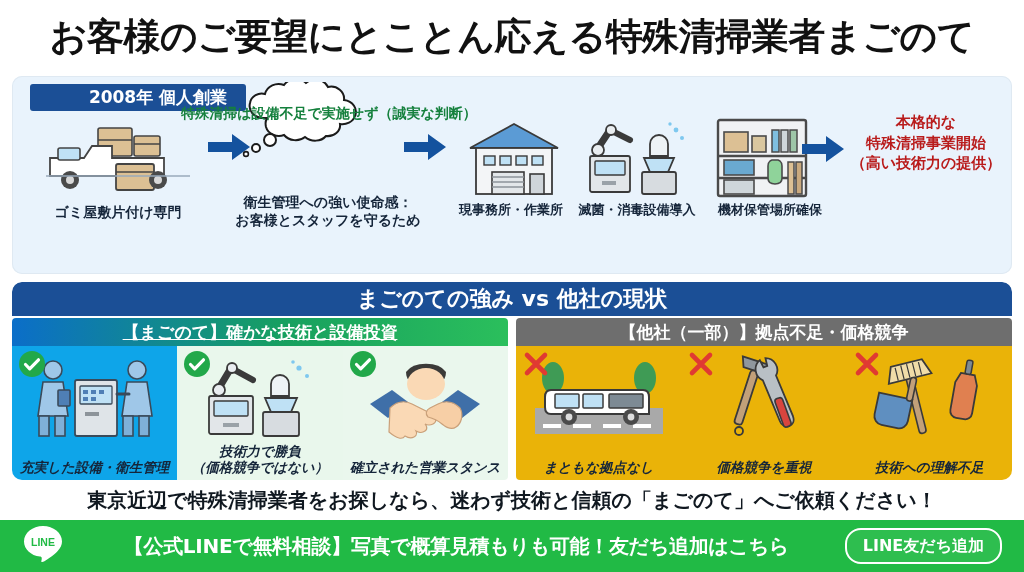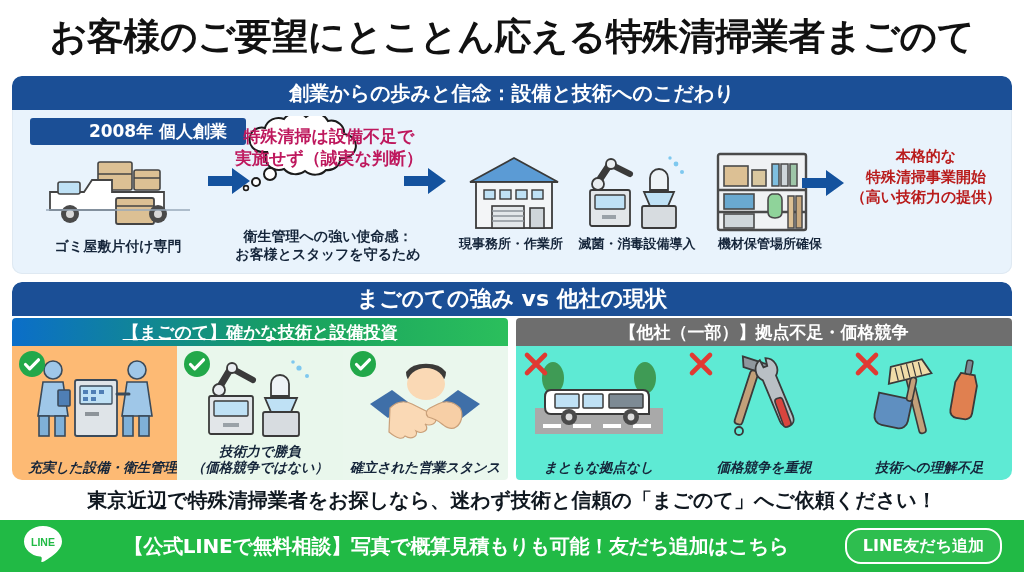--- a/index.html
+++ b/index.html
@@ -47,22 +47,22 @@
 
   .art{position:absolute;}
 
   
   .arrow{position:absolute;}
 
   
   #cloud-wrap{position:absolute;left:222px;top:6px;width:190px;height:80px;}
   #cloud-text{
     position:absolute;left:0;top:0;width:190px;height:62px;
-    display:flex;flex-direction:column;align-items:center;justify-content:center;
-    font-size:17px;font-weight:700;color:#be185d;line-height:1.3;
+    display:flex;align-items:center;justify-content:center;
+    font-size:14px;font-weight:700;color:#15803d;line-height:1.3;
     text-align:center;white-space:nowrap;z-index:2;
   }
   #cap-mission{left:216px;top:118px;width:200px;font-size:14px;}
 
   .icon-cap{position:absolute;text-align:center;font-weight:700;color:#15253a;
     font-size:13px;white-space:nowrap;line-height:1.2;}
 
   #cap-office{left:440px;top:126px;width:118px;}
   #cap-steril{left:560px;top:126px;width:130px;}
   #cap-store{left:698px;top:126px;width:120px;}
@@ -81,25 +81,25 @@
     display:flex;gap:8px;}
   .cmp-col{position:relative;width:496px;border-radius:4px;overflow:hidden;}
   .col-head{
     height:28px;display:flex;align-items:center;justify-content:center;
     color:#fff;font-weight:700;font-size:17px;white-space:nowrap;
   }
   #col-good .col-head{background:linear-gradient(90deg,#0b6ec9 0%,#17a05f 55%,#2bbf5c 100%);text-decoration:underline;}
   #col-bad .col-head{background:#6e6e6e;}
 
   #col-good .col-body{display:flex;height:134px;}
-  #col-bad  .col-body{display:flex;height:134px;background:#5eead4;}
+  #col-bad  .col-body{display:flex;height:134px;background:#eab308;}
 
   .cell{position:relative;flex:1;display:flex;flex-direction:column;
     align-items:center;justify-content:flex-end;padding-bottom:5px;}
-  #col-good .cell:nth-child(1){background:#fdba74;align-items:flex-end;}
+  #col-good .cell:nth-child(1){background:#0ea5e9;}
   #col-good .cell:nth-child(2){background:#e9f7ec;}
   #col-good .cell:nth-child(3){background:#eaf7ed;}
 
   .cell-label{font-size:13.5px;font-weight:700;color:#15253a;text-align:center;
     line-height:1.2;white-space:nowrap;font-style:italic;}
   .cell-art{position:absolute;left:0;right:0;top:4px;height:96px;
     display:flex;align-items:center;justify-content:center;}
 
   .mark{position:absolute;left:6px;top:4px;z-index:3;}
 
@@ -128,21 +128,20 @@
   }
 </style>
 </head>
 <body>
 
 <div class="page">
 
   <div class="main-title">お客様のご要望にとことん応える特殊清掃業者まごのて</div>
 
   <div class="panel" id="timeline-panel">
-    <div class="panel-head">創業からの歩みと信念：設備と技術へのこだわり</div>
 
     <div class="tl-body">
 
       <div class="badge" id="badge-2008">2008年 個人創業</div>
 
       <div class="art" style="left:28px;top:38px;">
         <svg width="160" height="86" viewBox="0 0 160 86">
           <rect x="58" y="14" width="34" height="28" rx="2" fill="#d9bd92" stroke="#8a7category"></rect>
           <g stroke="#444" stroke-width="1.6" fill="none">
             <rect x="58" y="14" width="34" height="28" rx="2" fill="#dcc094"></rect>

